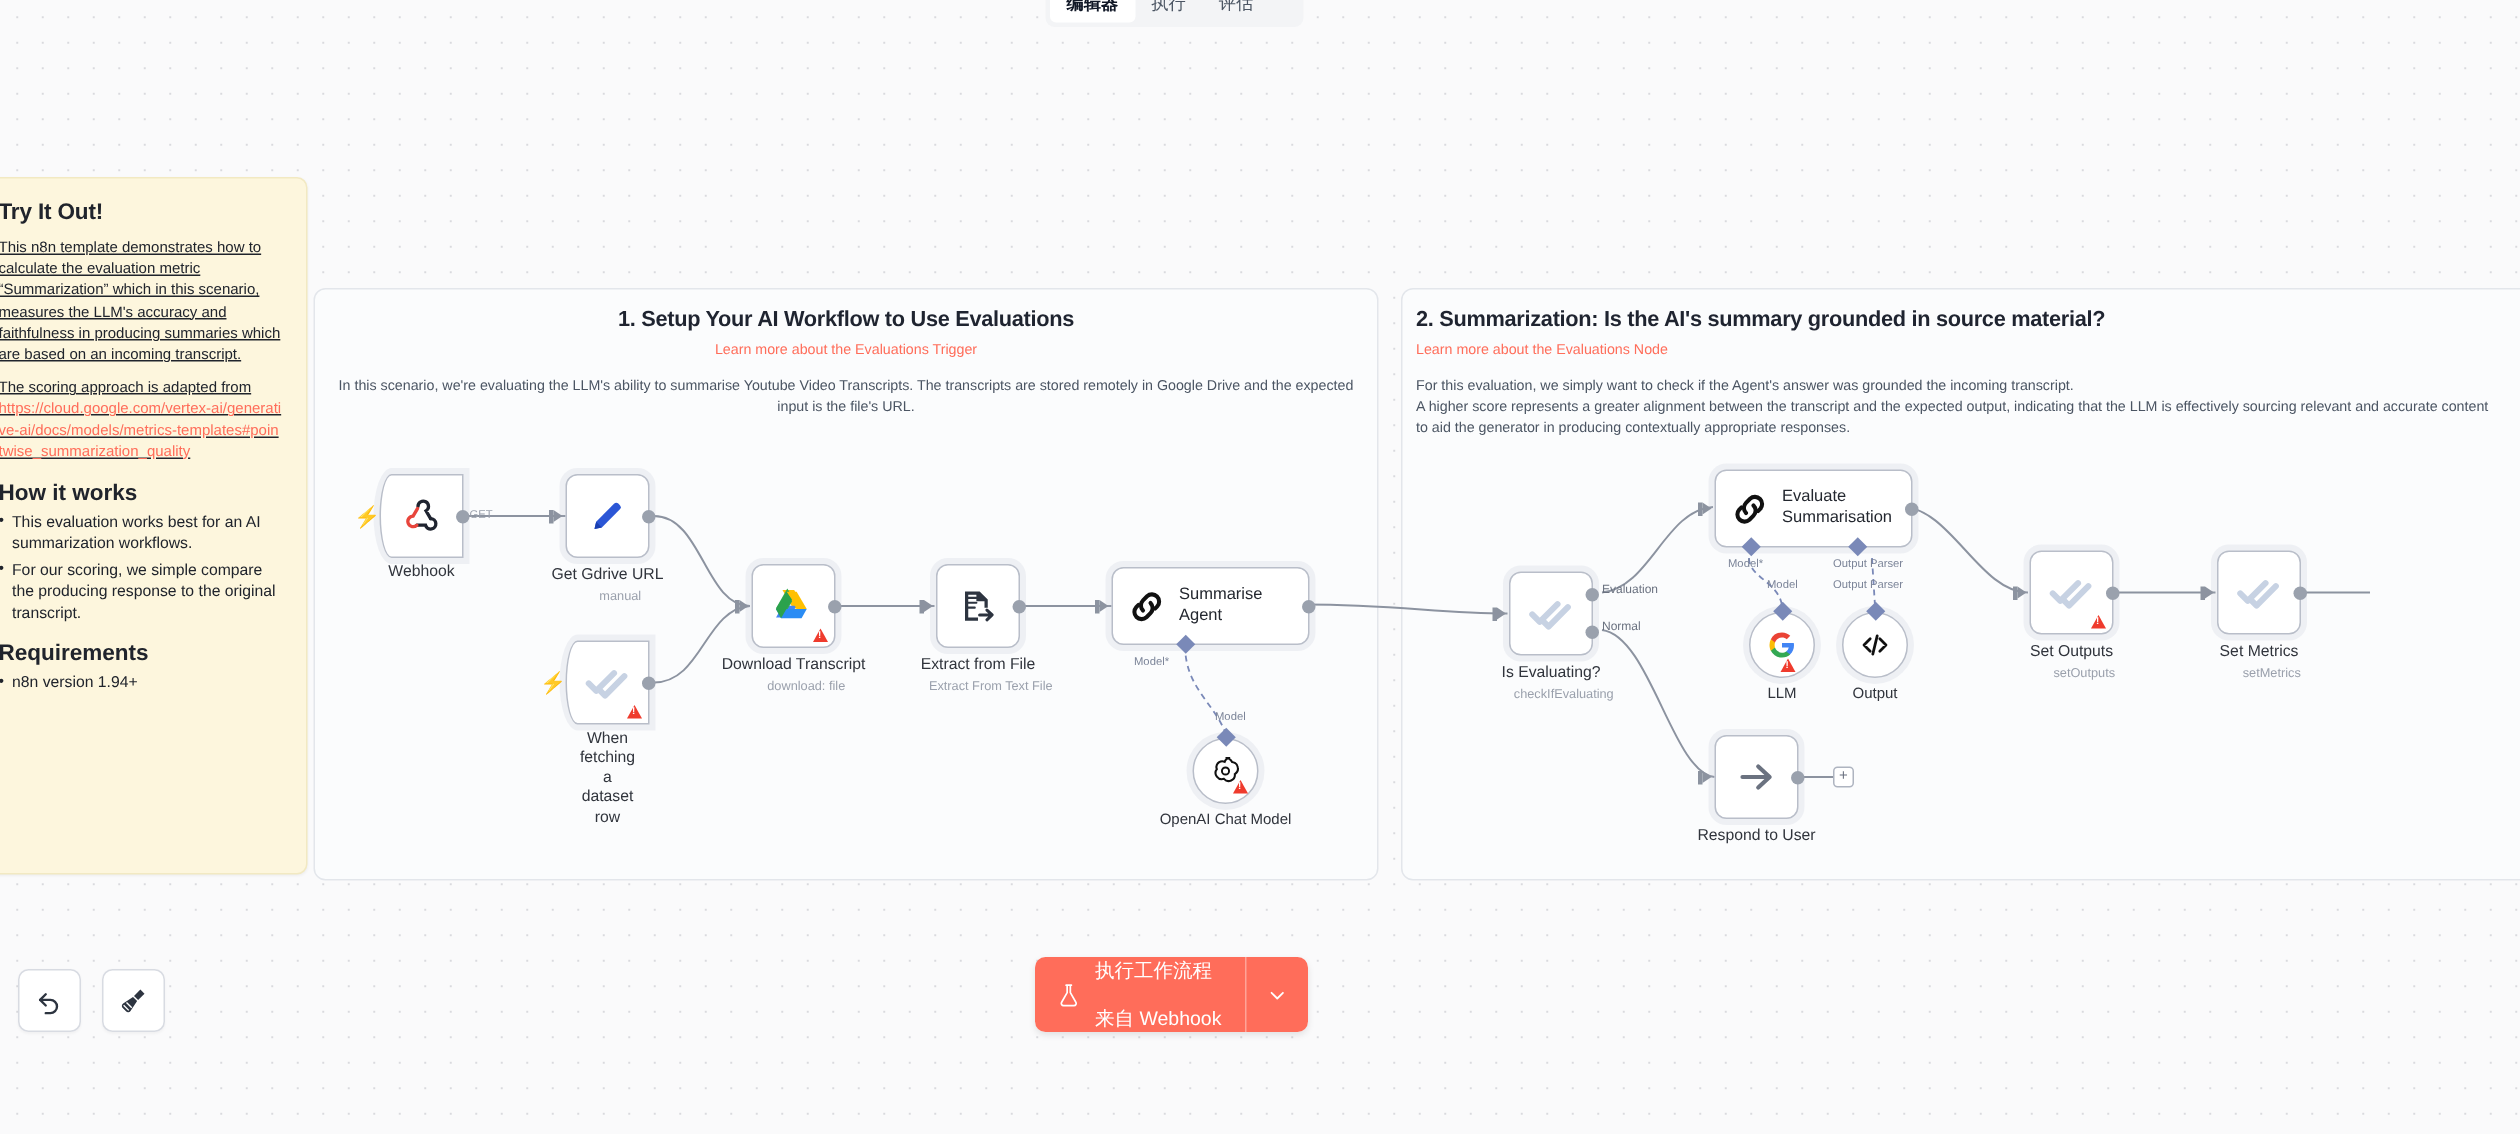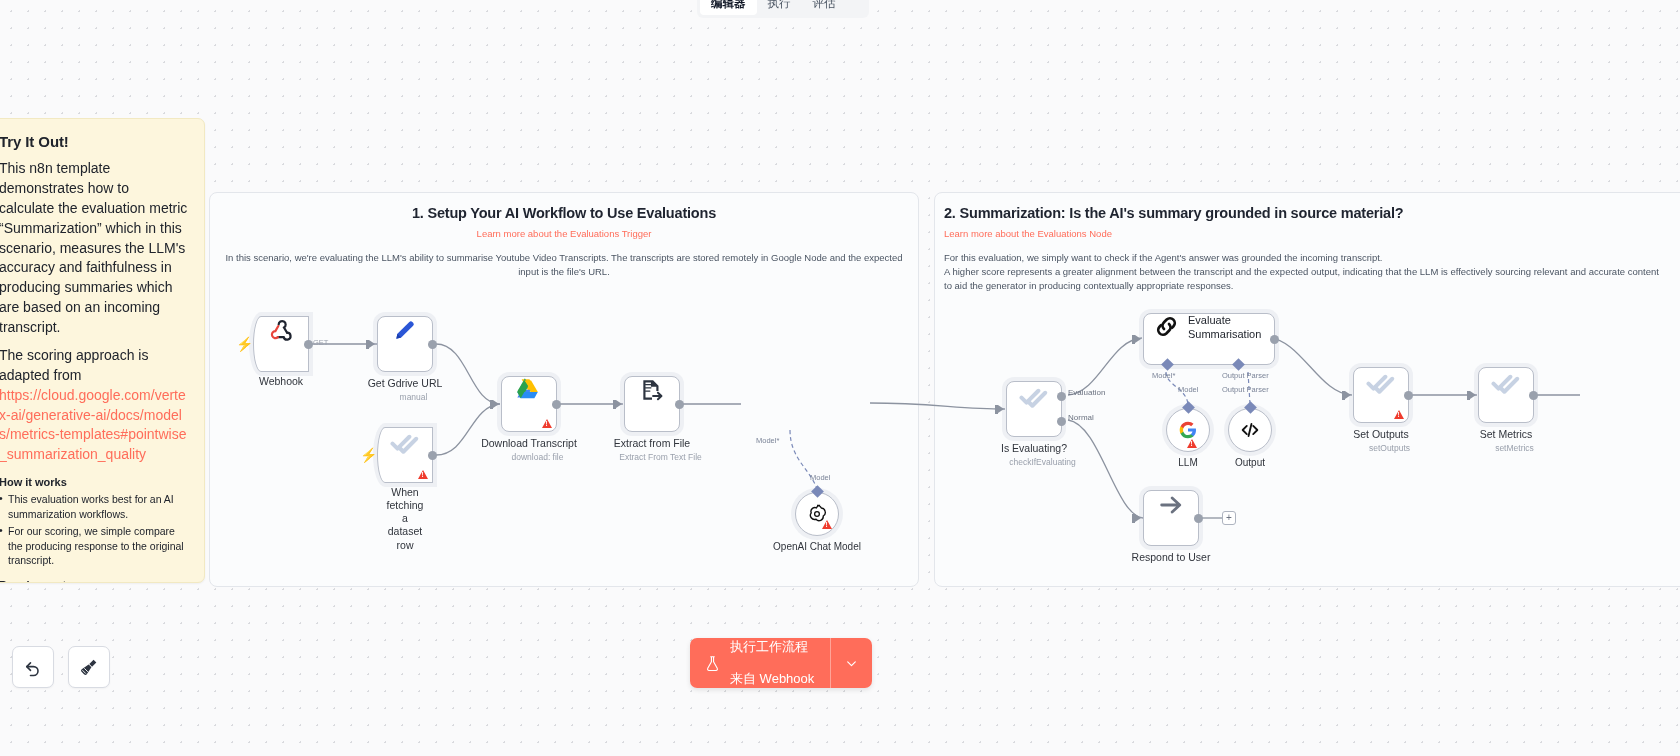--- a/index.html
+++ b/index.html
@@ -41,22 +41,22 @@
     position: absolute; left: -40px; top: 118px;
     width: 245px; height: 465px;
     background: #fdf6dd;
     border: 1px solid #f2e9c2;
     border-radius: 7px;
     padding: 14px 16px 12px 38px;
     overflow: hidden;
     box-shadow: 0 1px 2px rgba(0,0,0,.05);
   }
   .sticky h2 { font-size: 15px; color: #20242c; margin-bottom: 9px; letter-spacing: -.1px; }
-  .sticky h3 { font-size: 11px; color: #20242c; margin: 11px 0 4px; }
-  .sticky p  { font-size: 14px; color: #20242c; line-height: 1.42; margin-bottom: 8px; }
+  .sticky h3 { font-size: 15px; color: #20242c; margin: 11px 0 4px; }
+  .sticky p  { font-size: 10px; color: #20242c; line-height: 1.42; margin-bottom: 8px; text-decoration: underline; }
   .sticky .lnk { color: #ff6d5a; word-break: break-all; }
   .sticky ul { list-style: none; margin-bottom: 6px; }
   .sticky li {
     font-size: 10.5px; color: #20242c; line-height: 1.38;
     position: relative; padding-left: 9px; margin-bottom: 3px;
   }
   .sticky li::before {
     content: "•"; position: absolute; left: 0; top: -1px; color: #20242c;
   }
 
@@ -74,21 +74,21 @@
   .section .sec-desc  { font-size: 9.5px; color: #4b5563; line-height: 1.45; margin-top: 12px; }
   .sec-head { padding: 12px 9px 0 9px; }
 
   
   .node {
     position: absolute;
     width: 56px; height: 56px;
     background: #ffffff;
     border: 1.5px solid #b9bec9;
     border-radius: 8px;
-    display: flex; justify-content: center;
+    display: flex; align-items: center; justify-content: center;
     box-shadow: 0 0 0 4px rgba(180,186,200,.17);
   }
   .node.trigger { border-radius: 8px 0 0 8px / 28px 0 0 28px; width: 56px; }
   .node.trigger::before {
     content: ""; position: absolute; left: 0; top: 0;
     width: 30px; height: 100%;
     border-radius: 28px 0 0 28px;
   }
   .node.wide {
     width: 132px; height: 52px;
@@ -227,21 +227,21 @@
       <li>n8n version 1.94+</li>
 
     </ul>
 
   </div>
 
   <div class="section" id="section1">
     <div class="sec-head">
       <div class="sec-title">1. Setup Your AI Workflow to Use Evaluations</div>
       <span class="sec-link">Learn more about the Evaluations Trigger</span>
-      <div class="sec-desc">In this scenario, we're evaluating the LLM's ability to summarise Youtube Video Transcripts. The transcripts are stored remotely in Google Node and the expected input is the file's URL.</div>
+      <div class="sec-desc">In this scenario, we're evaluating the LLM's ability to summarise Youtube Video Transcripts. The transcripts are stored remotely in Google Drive and the expected input is the file's URL.</div>
     </div>
   </div>
 
   <svg style="position:absolute;left:0;top:0;width:1680px;height:756px;pointer-events:none;z-index:2">
 
     <path d="M310,344 L377,344" stroke="#8c93a0" stroke-width="1.3" fill="none"></path>
 
     <path d="M436,344 C468,344 470,404 500,404" stroke="#8c93a0" stroke-width="1.3" fill="none"></path>
 
     <path d="M436,455 C468,455 470,406 500,404" stroke="#8c93a0" stroke-width="1.3" fill="none"></path>
@@ -329,20 +329,31 @@
       <path d="M4 3h9l5 5v5h-2V9h-5V5H6v14h6v2H4z" fill="#2d3440"></path>
       <path d="M6 7h5M6 10h5M6 13h4" stroke="#2d3440" stroke-width="1.3" stroke-linecap="round"></path>
       <path d="M13 17.5h7M17.5 14.5l3.2 3-3.2 3" stroke="#2d3440" stroke-width="1.9" fill="none" stroke-linecap="round" stroke-linejoin="round"></path>
     </svg>
     <span class="node-label">Extract from File</span>
     <span class="node-sub">Extract From Text File</span>
     <span class="arrowin" style="left:-9px;top:23px"></span>
     <span class="dot" style="right:-5px;top:23px"></span>
   </div>
 
+  <div class="node wide" style="left:741px;top:378px;z-index:5">
+    <svg width="25" height="25" viewBox="0 0 24 24">
+      <path d="M9.6 14.4a4.6 4.6 0 0 1 0-6.5l2.6-2.6a4.6 4.6 0 0 1 6.5 6.5l-1.4 1.4" stroke="#111" stroke-width="2.6" fill="none" stroke-linecap="round"></path>
+      <path d="M14.4 9.6a4.6 4.6 0 0 1 0 6.5l-2.6 2.6a4.6 4.6 0 0 1-6.5-6.5l1.4-1.4" stroke="#111" stroke-width="2.6" fill="none" stroke-linecap="round"></path>
+    </svg>
+    <span class="node-title-in">Summarise
+Agent</span>
+    <span class="arrowin" style="left:-9px;top:21px"></span>
+    <span class="dot" style="right:-5px;top:21px"></span>
+    <span class="diamond" style="left:44px;bottom:-5px"></span>
+  </div>
   <span class="port-label" style="left:756px;top:436px;z-index:6">Model*</span>
   <span class="port-label" style="left:810px;top:473px;z-index:6">Model</span>
 
   <div class="subnode" style="left:795px;top:492px;z-index:5">
     <svg width="22" height="22" viewBox="0 0 24 24">
       <path d="M12 2.6c2.1 0 3.9 1.2 4.8 2.9 2 .2 3.7 1.7 4.1 3.7.5 2-.4 4-2.1 5 .2 2-.9 3.9-2.7 4.7-1.8.8-3.9.3-5.2-1.2-1.9.6-4 0-5.2-1.6s-1.2-3.8 0-5.4c-.7-1.9 0-4 1.7-5.1 1.2-.8 2.7-.9 4-.3.6-1.6 2.2-2.7 4-2.7z" fill="none" stroke="#111" stroke-width="1.5"></path>
       <circle cx="12" cy="12" r="2.6" fill="none" stroke="#111" stroke-width="1.4"></circle>
     </svg>
     <span class="warn" style="right:6px;bottom:6px"></span>
     <span class="diamond" style="left:17px;top:-6px"></span>

